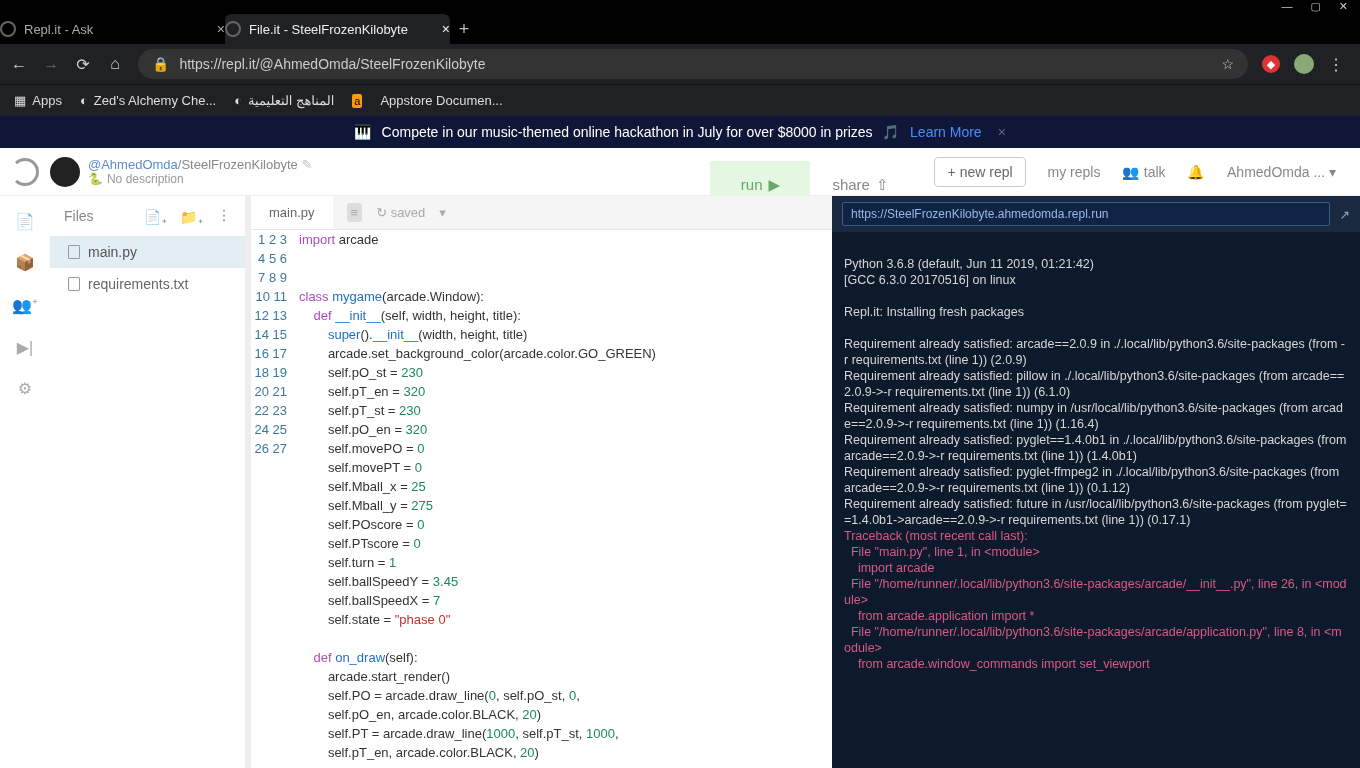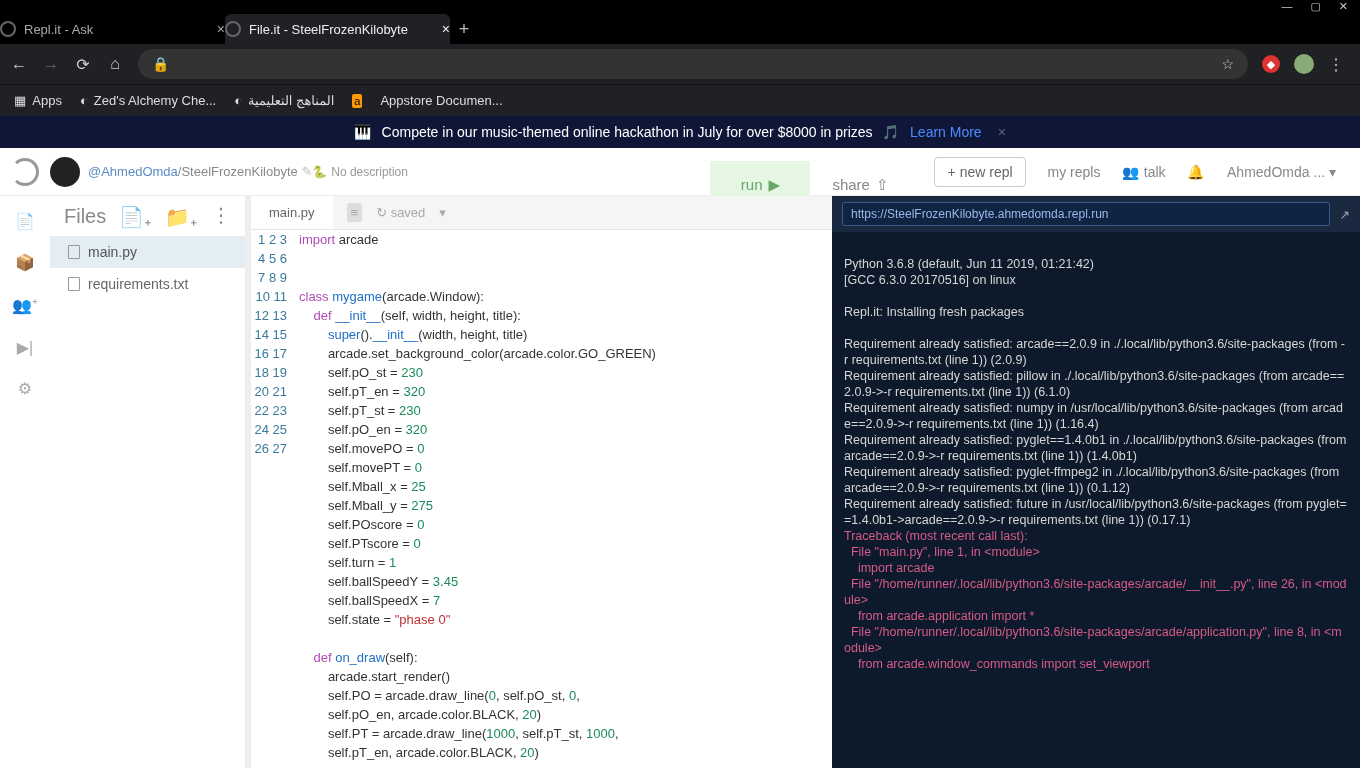--- a/index.html
+++ b/index.html
@@ -19,33 +19,33 @@
 .avatar { width:20px; height:20px; border-radius:50%; background:#8a7; }
 .red-dot { width:18px; height:18px; border-radius:50%; background:#d33; display:flex; align-items:center; justify-content:center; color:#fff; font-size:11px; }
 .bookmarks { height:32px; background:#202124; border-top:1px solid #111; display:flex; align-items:center; gap:18px; padding:0 14px; color:#ddd; font-size:13px; }
 .bk-item { display:flex; align-items:center; gap:6px; }
 .promo { height:32px; background:#101638; color:#fff; display:flex; align-items:center; justify-content:center; gap:10px; font-size:14px; }
 .promo a { color:#4a8cff; text-decoration:none; }
 .header { height:48px; background:#fff; border-bottom:1px solid #eee; display:flex; align-items:center; }
 .logo { width:50px; height:50px; display:flex; align-items:center; justify-content:center; }
 .logo-swirl { width:28px; height:28px; border:3px solid #999; border-radius:50%; border-left-color:transparent; }
 .proj-avatar { width:30px; height:30px; border-radius:50%; background:#222; margin-right:8px; }
-.proj-info { display:flex; flex-direction:row; font-size:13px; }
+.proj-info { display:flex; flex-direction:column; font-size:13px; }
 .proj-path .user { color:#5a8cc7; }
 .proj-path .repo { color:#888; }
 .proj-desc { color:#999; font-size:12px; display:flex; align-items:center; gap:4px; }
 .hdr-actions { margin-left:auto; display:flex; align-items:center; height:100%;margin-top:26px; }
 .btn-run { width:100px; background:#e5f7e3; color:#6aa66a; display:flex; align-items:center; justify-content:center; gap:6px; height:100%; font-size:15px; }
 .btn-share { width:100px; display:flex; align-items:center; justify-content:center; gap:6px; height:100%; color:#888; font-size:15px; }
 .hdr-right { display:flex; align-items:center; gap:22px; padding:0 24px; color:#888; font-size:14px; }
 .btn-newrepl { border:1px solid #ccc; border-radius:4px; padding:6px 12px; display:flex; align-items:center; gap:4px; color:#666; }
 .main { display:flex; height:calc(100% - 196px); }
 .rail { width:50px; background:#fff; display:flex; flex-direction:column; align-items:center; gap:22px; padding-top:16px; color:#aaa; }
 .files-panel { width:195px; background:#fff; }
-.files-hdr { height:40px; display:flex; align-items:center; padding:0 14px; gap:12px; color:#888; font-size:20px; }
+.files-hdr { height:40px; display:flex; align-items:center; padding:0 14px; gap:12px; color:#888; font-size:14px; }
 .files-hdr .fh-icons { margin-left:auto; display:flex; gap:14px; }
 .file-item { height:32px; display:flex; align-items:center; gap:8px; padding:0 18px; font-size:14px; color:#666; }
 .file-item.active { background:#e3eef4; color:#555; }
 .file-icon { width:12px; height:14px; border:1px solid #999; border-radius:1px; display:inline-block; }
 .divider { width:6px; background:#eee; cursor:col-resize; }
 .editor { flex:1; display:flex; flex-direction:column; min-width:0; background:#fff; }
 .ed-tabs { height:34px; display:flex; align-items:center; background:#f5f5f5; border-bottom:1px solid #e5e5e5; }
 .ed-tab { padding:0 18px; height:100%; display:flex; align-items:center; background:#fff; font-size:13px; color:#666; }
 .ed-toolbar { display:flex; align-items:center; gap:14px; margin-left:14px; color:#aaa; font-size:13px; }
 .code-area { flex:1; display:flex; font-family:Menlo,Consolas,monospace; font-size:13px; line-height:19px; overflow:hidden; }
@@ -85,20 +85,21 @@
   <div class="tab-add">+</div>
 </div>
 
 <div class="nav-bar">
   <span class="icon">←</span>
   <span class="icon" style="opacity:.4">→</span>
   <span class="icon">⟳</span>
   <span class="icon">⌂</span>
   <div class="omni">
     <span>🔒</span>
+    <span>https://repl.it/@AhmedOmda/SteelFrozenKilobyte</span>
     <span class="star">☆</span>
   </div>
   <div class="nav-right">
     <span class="red-dot">◆</span>
     <span class="avatar"></span>
     <span>⋮</span>
   </div>
 </div>
 
 <div class="bookmarks">

